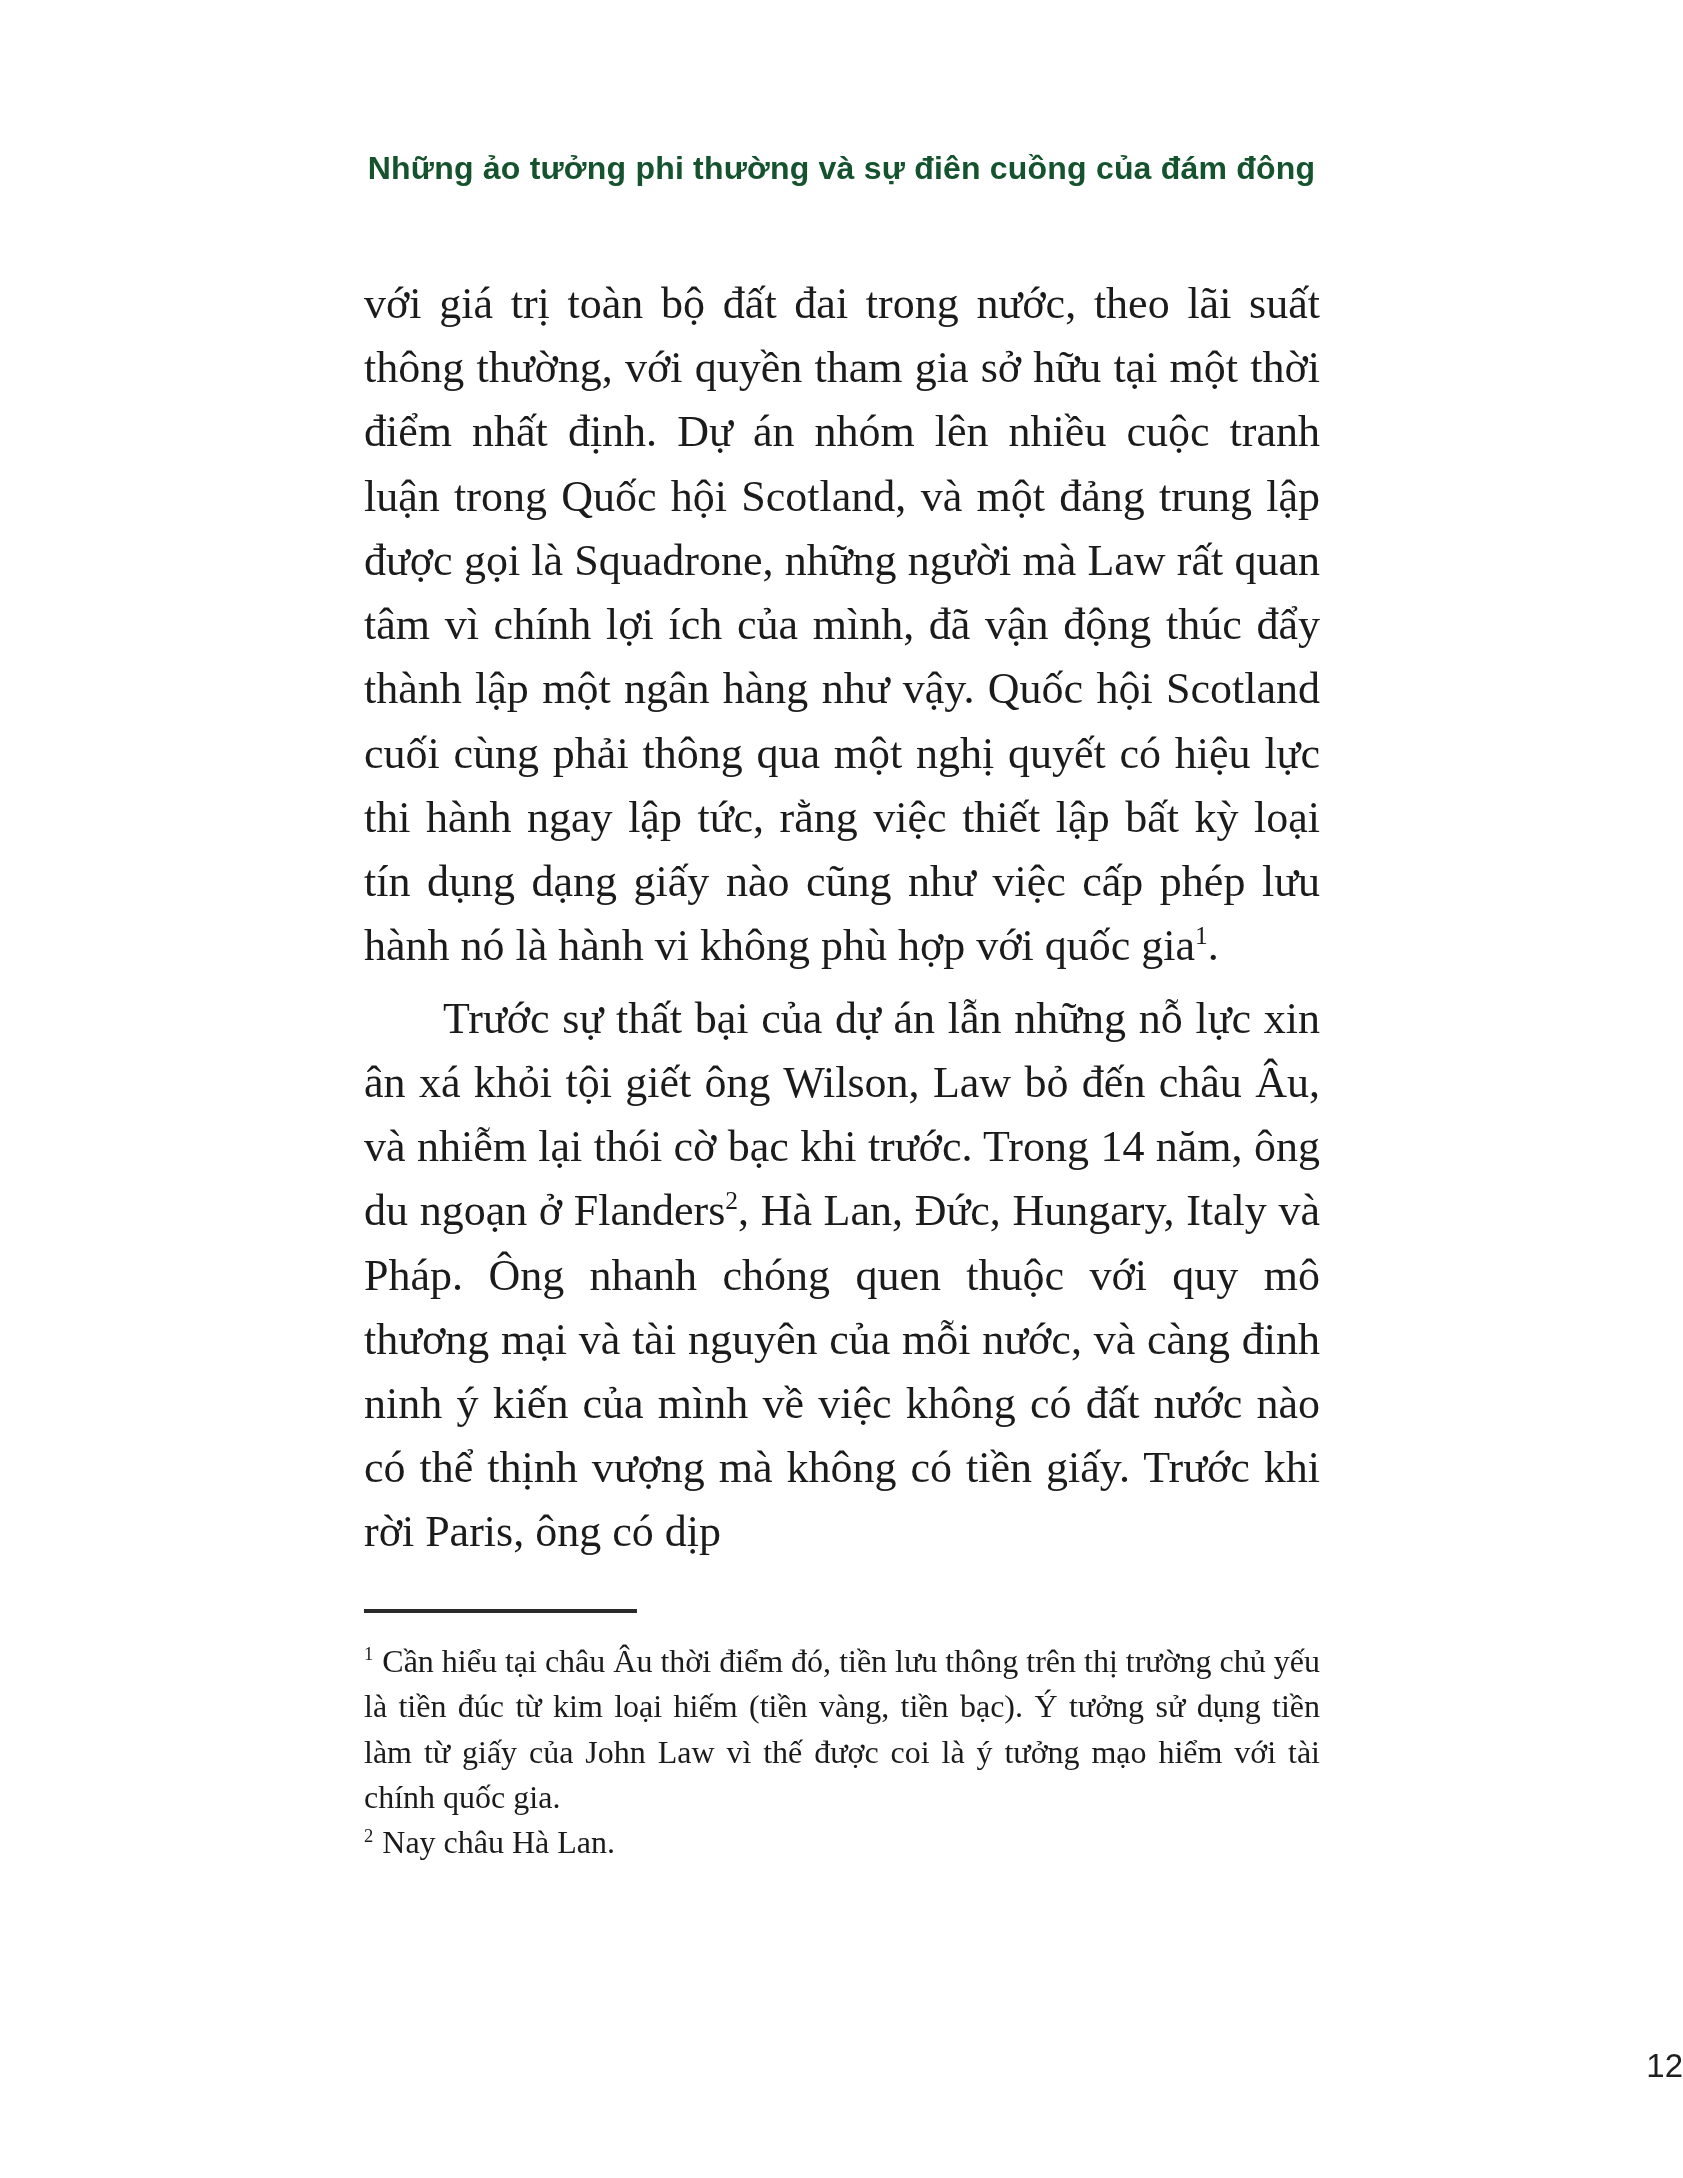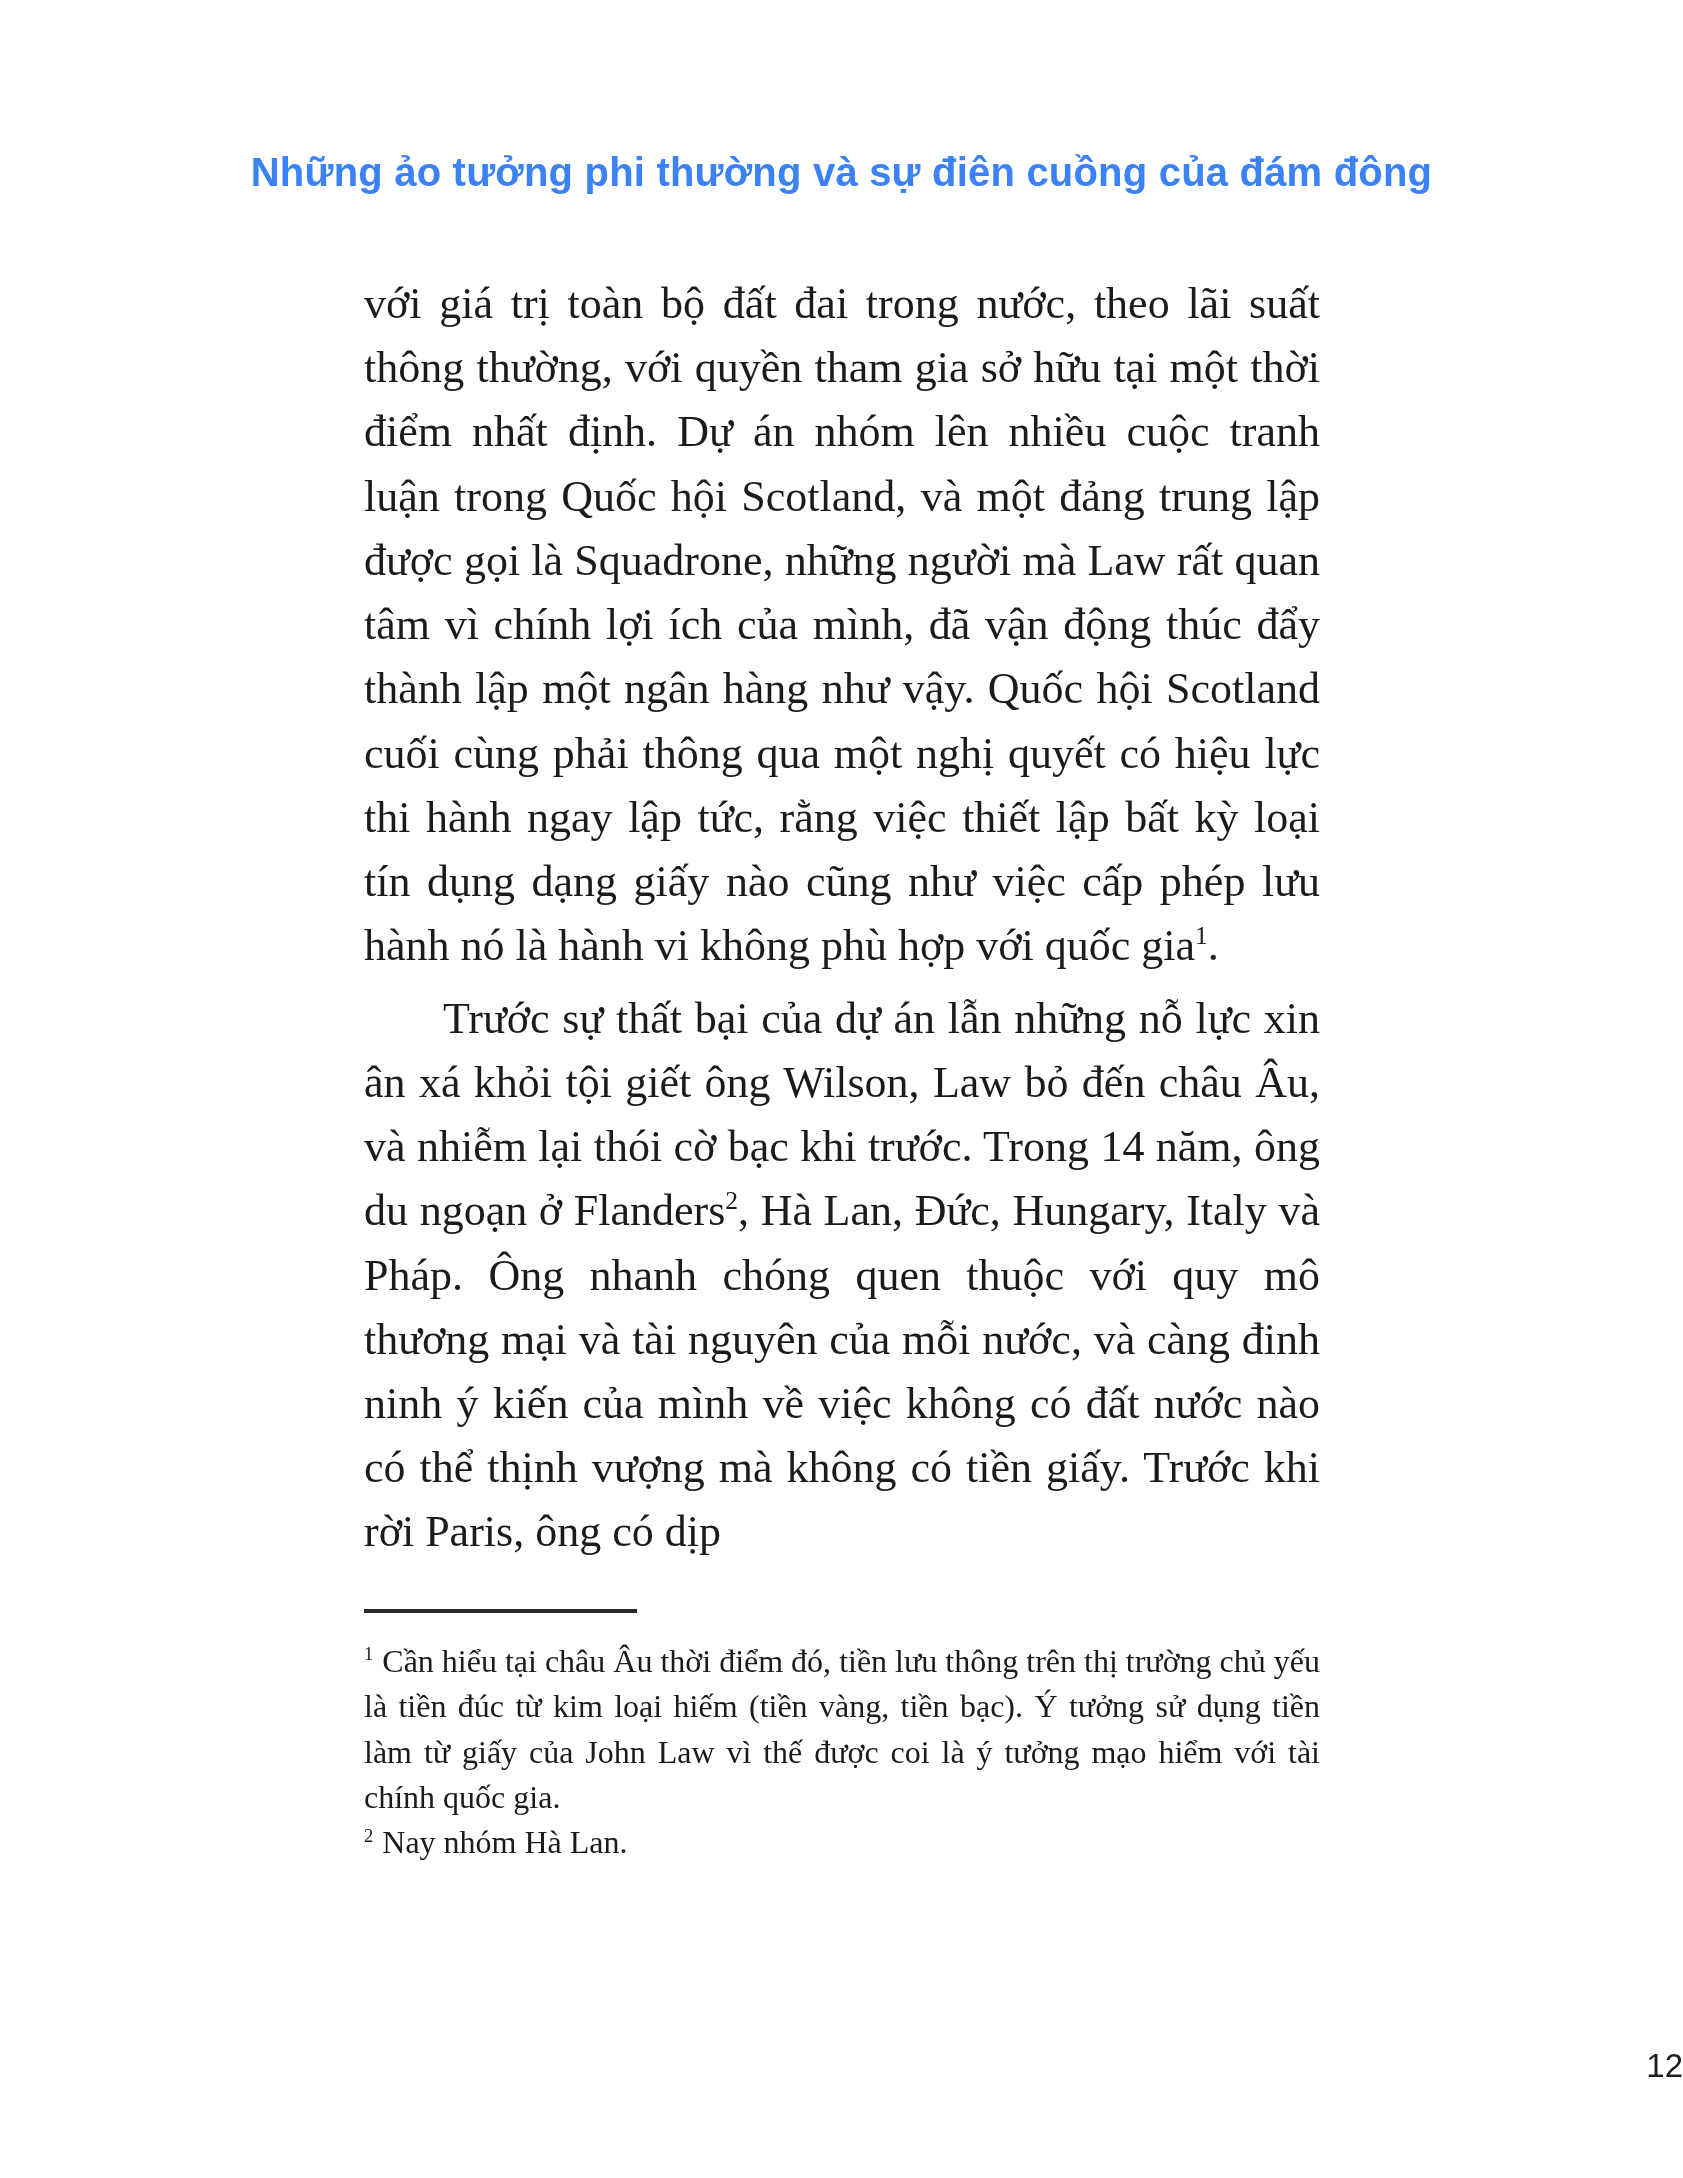--- a/index.html
+++ b/index.html
@@ -14,23 +14,23 @@
     margin: 0 auto;
     background: #ffffff;
     color: #1b1b1b;
     overflow: hidden;
   }
   .running-header {
     margin-top: 150px;
     text-align: center;
     font-family: "Liberation Sans", "DejaVu Sans", sans-serif;
     font-weight: 600;
-    font-size: 40px;
+    font-size: 32px;
     letter-spacing: 0.2px;
-    color: #3b82f6;
+    color: #14532d;
   }
   .content {
     position: absolute;
     left: 364px;
     width: 956px;
     top: 272px;
   }
   .para {
     margin: 0;
     font-family: "Liberation Serif", "DejaVu Serif", serif;
@@ -92,20 +92,20 @@
   <div class="content">
 
     <p class="para"><span>với giá trị toàn bộ đất đai trong nước, theo lãi suất thông thường, với quyền tham gia sở hữu tại một thời điểm nhất định. Dự án nhóm lên nhiều cuộc tranh luận trong Quốc hội Scotland, và một đảng trung lập được gọi là Squadrone, những người mà Law rất quan tâm vì chính lợi ích của mình, đã vận động thúc đẩy thành lập một ngân hàng như vậy. Quốc hội Scotland cuối cùng phải thông qua một nghị quyết có hiệu lực thi hành ngay lập tức, rằng việc thiết lập bất kỳ loại tín dụng dạng giấy nào cũng như việc cấp phép lưu hành nó là hành vi không phù hợp với quốc gia</span><sup>1</sup><span>.</span></p>
 
     <p class="para indent"><span>Trước sự thất bại của dự án lẫn những nỗ lực xin ân xá khỏi tội giết ông Wilson, Law bỏ đến châu Âu, và nhiễm lại thói cờ bạc khi trước. Trong 14 năm, ông du ngoạn ở Flanders</span><sup>2</sup><span>, Hà Lan, Đức, Hungary, Italy và Pháp. Ông nhanh chóng quen thuộc với quy mô thương mại và tài nguyên của mỗi nước, và càng đinh ninh ý kiến của mình về việc không có đất nước nào có thể thịnh vượng mà không có tiền giấy. Trước khi rời Paris, ông có dịp</span></p>
 
     <hr class="fn-sep">
 
     <p class="footnote"><sup>1</sup><span>Cần hiểu tại châu Âu thời điểm đó, tiền lưu thông trên thị trường chủ yếu là tiền đúc từ kim loại hiếm (tiền vàng, tiền bạc). Ý tưởng sử dụng tiền làm từ giấy của John Law vì thế được coi là ý tưởng mạo hiểm với tài chính quốc gia.</span></p>
 
-    <p class="footnote"><sup>2</sup><span>Nay nhóm Hà Lan.</span></p>
+    <p class="footnote"><sup>2</sup><span>Nay châu Hà Lan.</span></p>
 
   </div>
 
   <div class="page-number">12</div>
 
 </div>
 
 
 </body></html>

